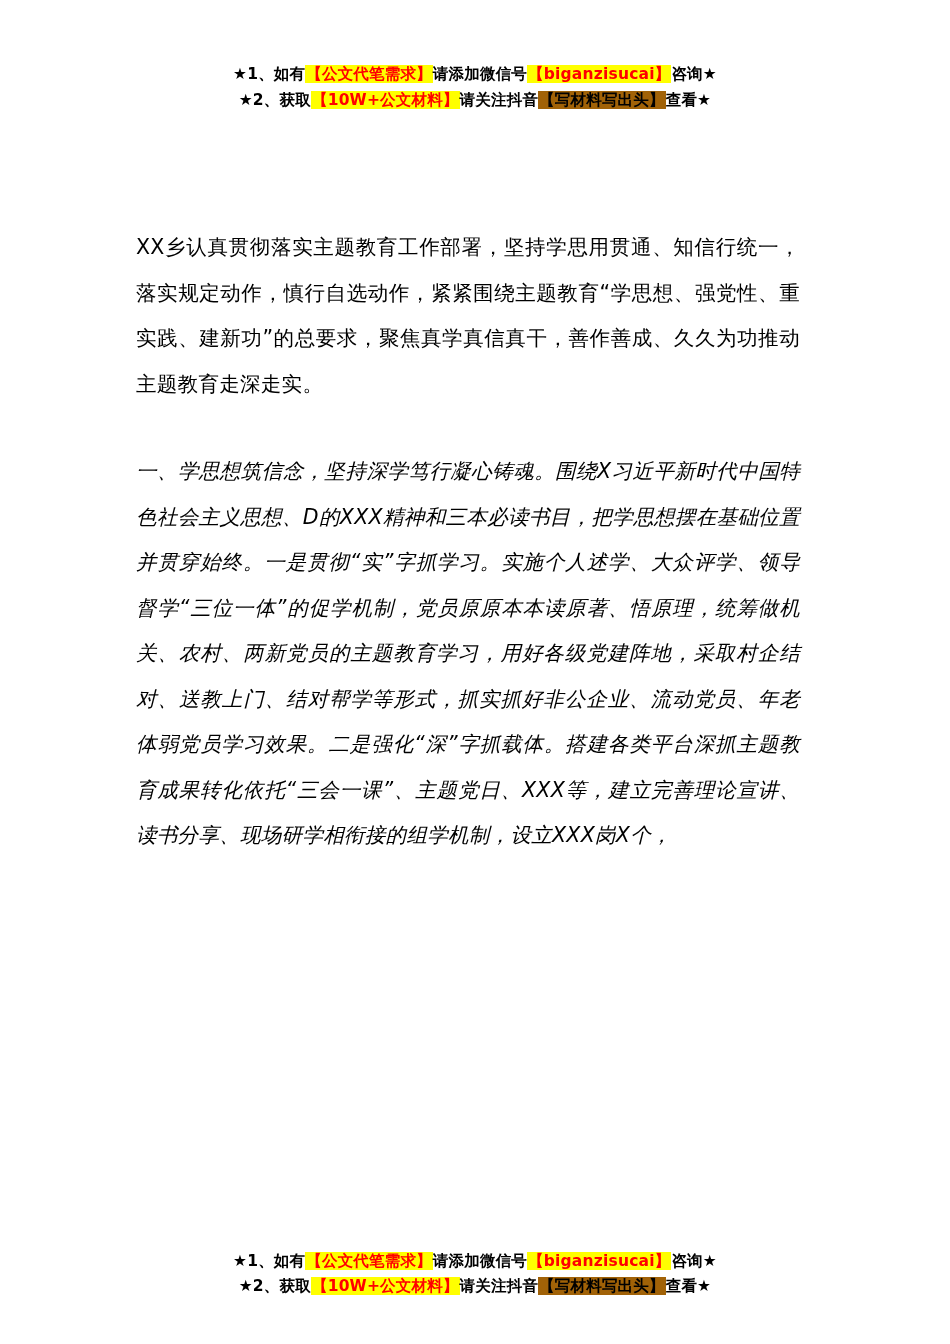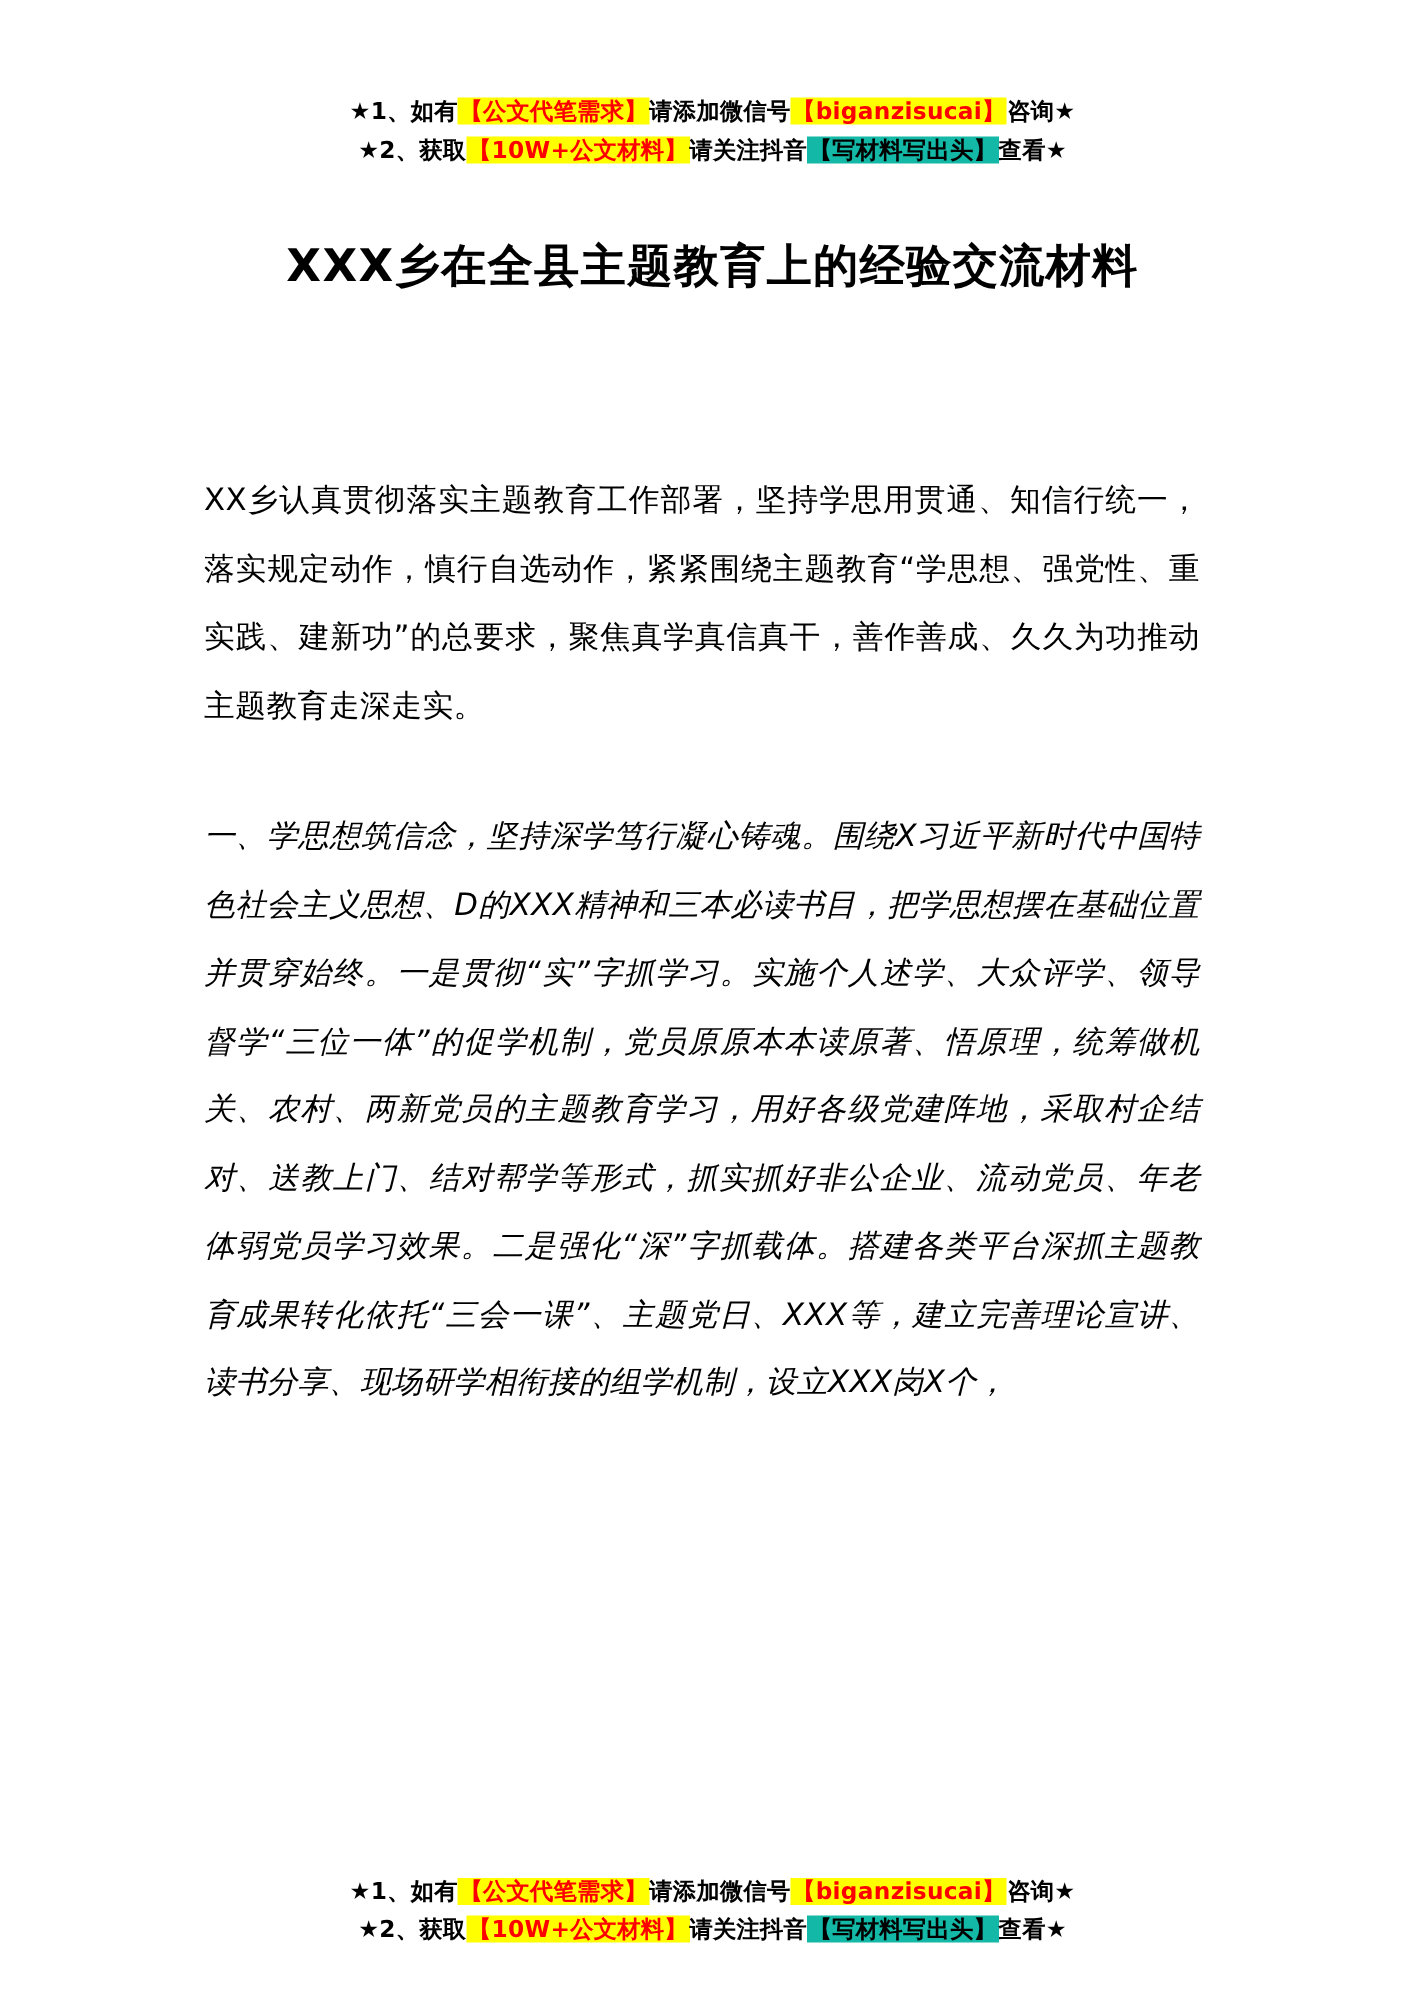--- a/index.html
+++ b/index.html
@@ -43,21 +43,21 @@
   }
   .promo-line {
     white-space: nowrap;
   }
   .hl-yellow {
     background: #ffff00;
     color: #ff0000;
     padding: 0 1px;
   }
   .hl-yellow-black {
-    background: #14b8a6;
+    background: #a16207;
     color: #000000;
     padding: 0 1px;
   }
   .plain {
     color: #000000;
   }
 
   
   .doc-title {
     text-align: center;
@@ -98,21 +98,20 @@
 
   <div class="promo promo-top">
     <div class="promo-line">
       <span class="plain">★1、如有</span><span class="hl-yellow">【公文代笔需求】</span><span class="plain">请添加微信号</span><span class="hl-yellow">【biganzisucai】</span><span class="plain">咨询★</span>
     </div>
     <div class="promo-line">
       <span class="plain">★2、获取</span><span class="hl-yellow">【10W+公文材料】</span><span class="plain">请关注抖音</span><span class="hl-yellow-black">【写材料写出头】</span><span class="plain">查看★</span>
     </div>
   </div>
 
-  <div class="doc-title">XXX乡在全县主题教育上的经验交流材料</div>
 
   <div class="body-wrap">
     <p class="para">XX乡认真贯彻落实主题教育工作部署，坚持学思用贯通、知信行统一，落实规定动作，慎行自选动作，紧紧围绕主题教育“学思想、强党性、重实践、建新功”的总要求，聚焦真学真信真干，善作善成、久久为功推动主题教育走深走实。</p>
     <div class="spacer-para"></div>
     <p class="para last">一、学思想筑信念，坚持深学笃行凝心铸魂。围绕X习近平新时代中国特色社会主义思想、D的XXX精神和三本必读书目，把学思想摆在基础位置并贯穿始终。一是贯彻“实”字抓学习。实施个人述学、大众评学、领导督学“三位一体”的促学机制，党员原原本本读原著、悟原理，统筹做机关、农村、两新党员的主题教育学习，用好各级党建阵地，采取村企结对、送教上门、结对帮学等形式，抓实抓好非公企业、流动党员、年老体弱党员学习效果。二是强化“深”字抓载体。搭建各类平台深抓主题教育成果转化依托“三会一课”、主题党日、XXX等，建立完善理论宣讲、读书分享、现场研学相衔接的组学机制，设立XXX岗X个，</p>
   </div>
 
   <div class="promo promo-bottom">
     <div class="promo-line">
       <span class="plain">★1、如有</span><span class="hl-yellow">【公文代笔需求】</span><span class="plain">请添加微信号</span><span class="hl-yellow">【biganzisucai】</span><span class="plain">咨询★</span>

